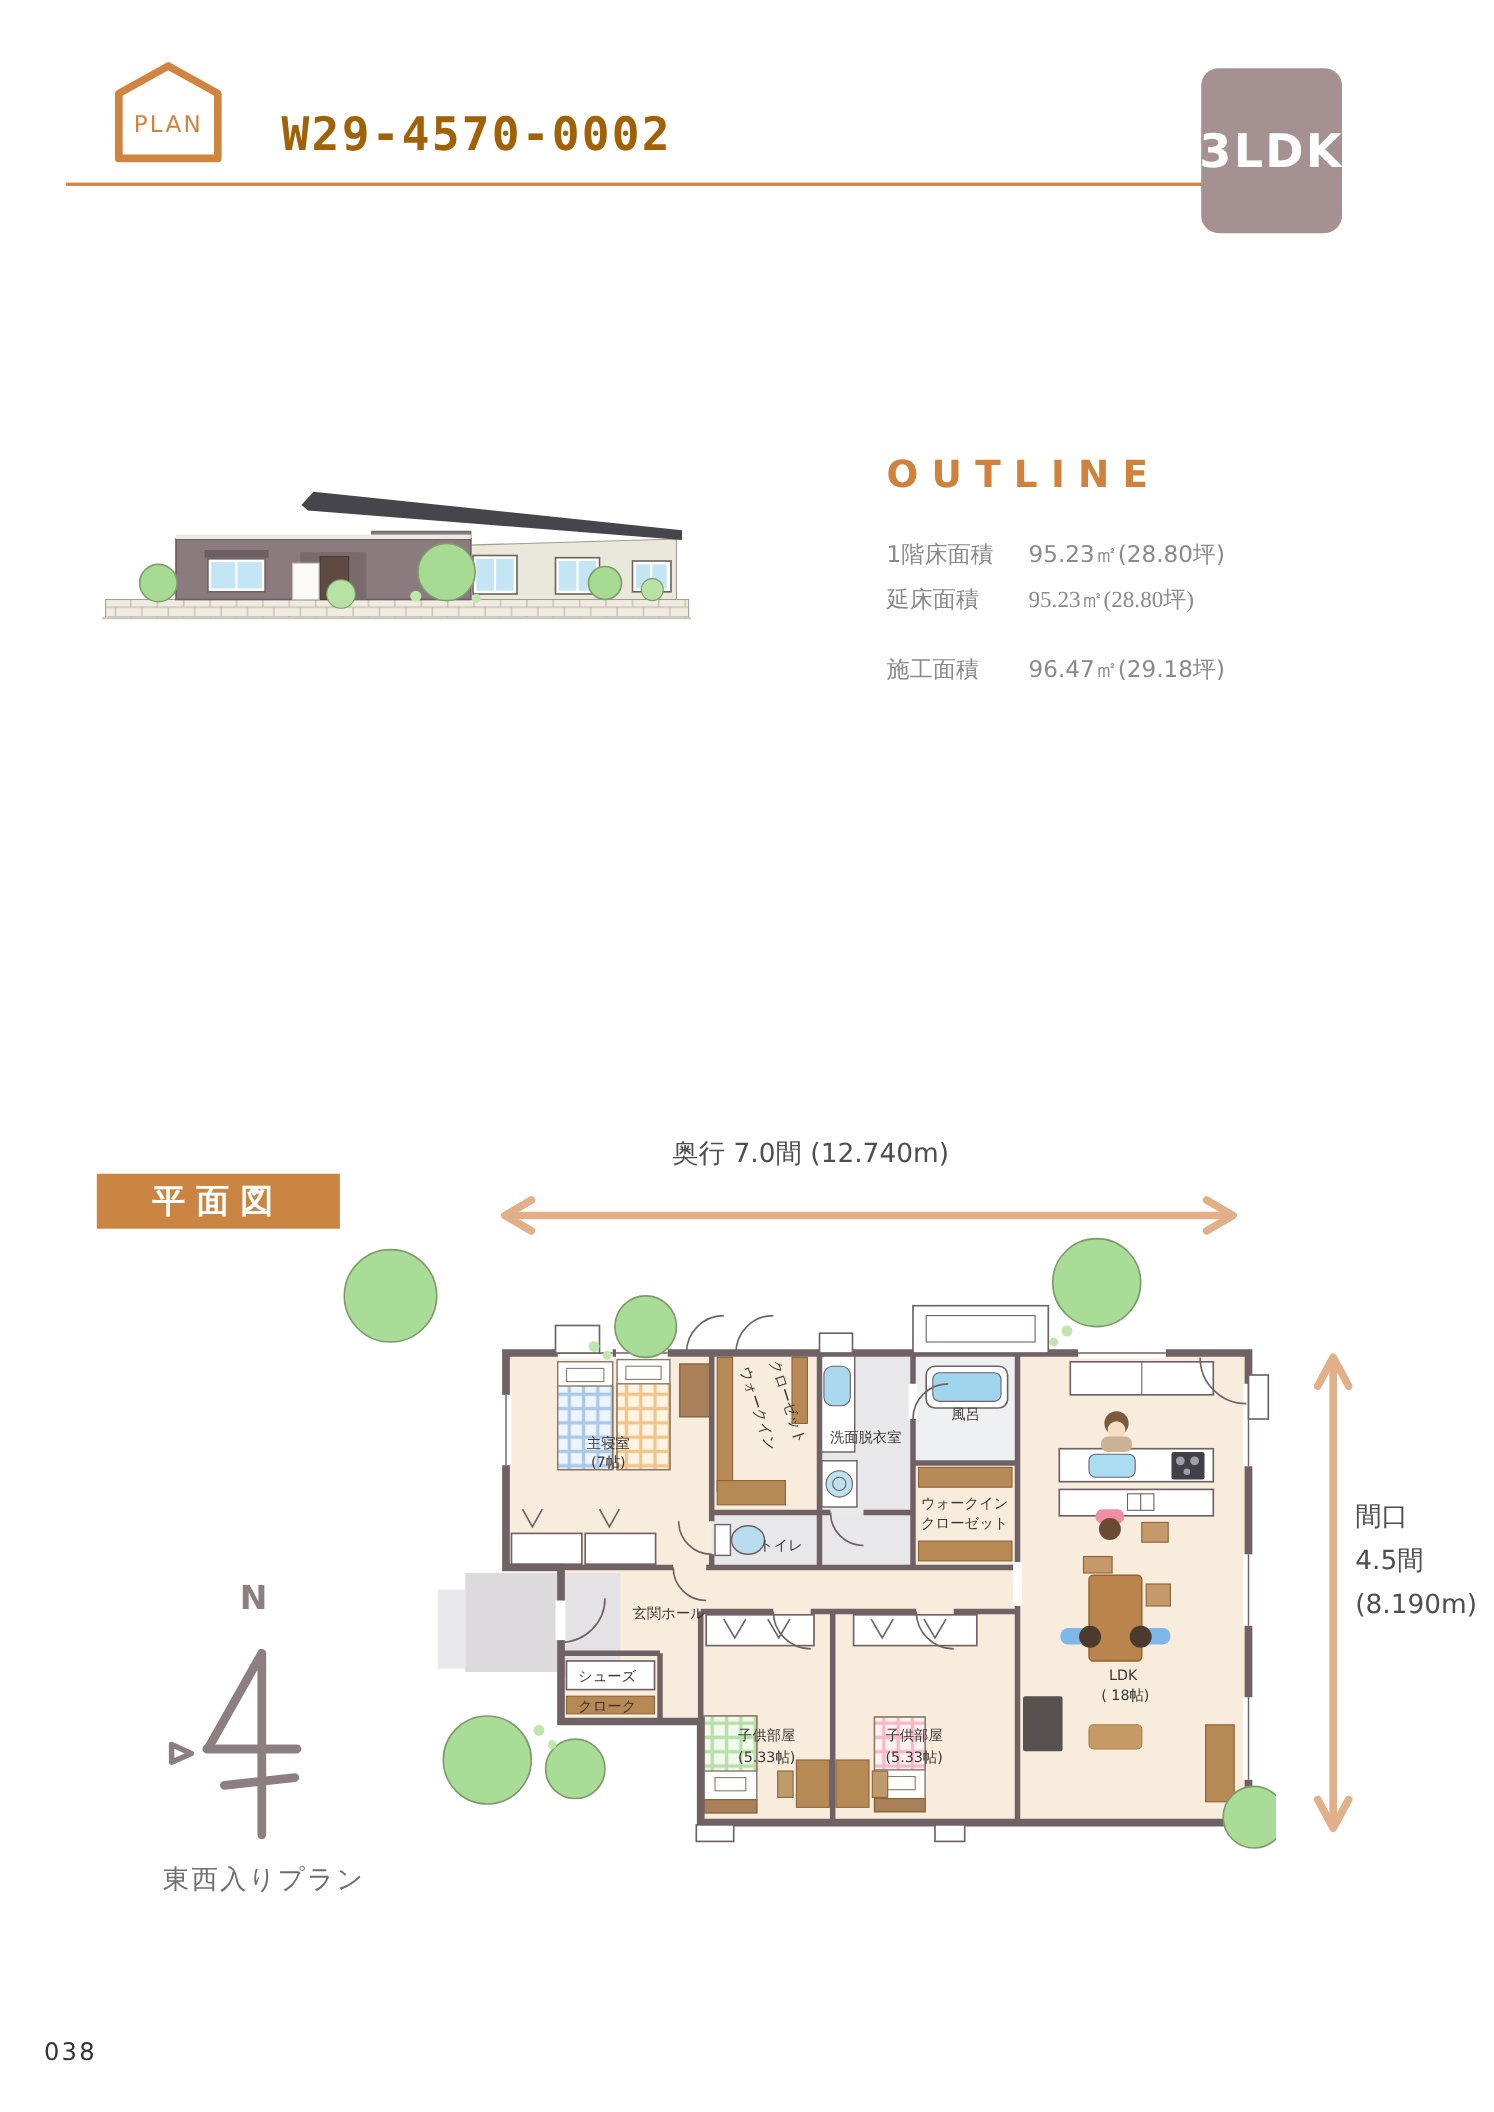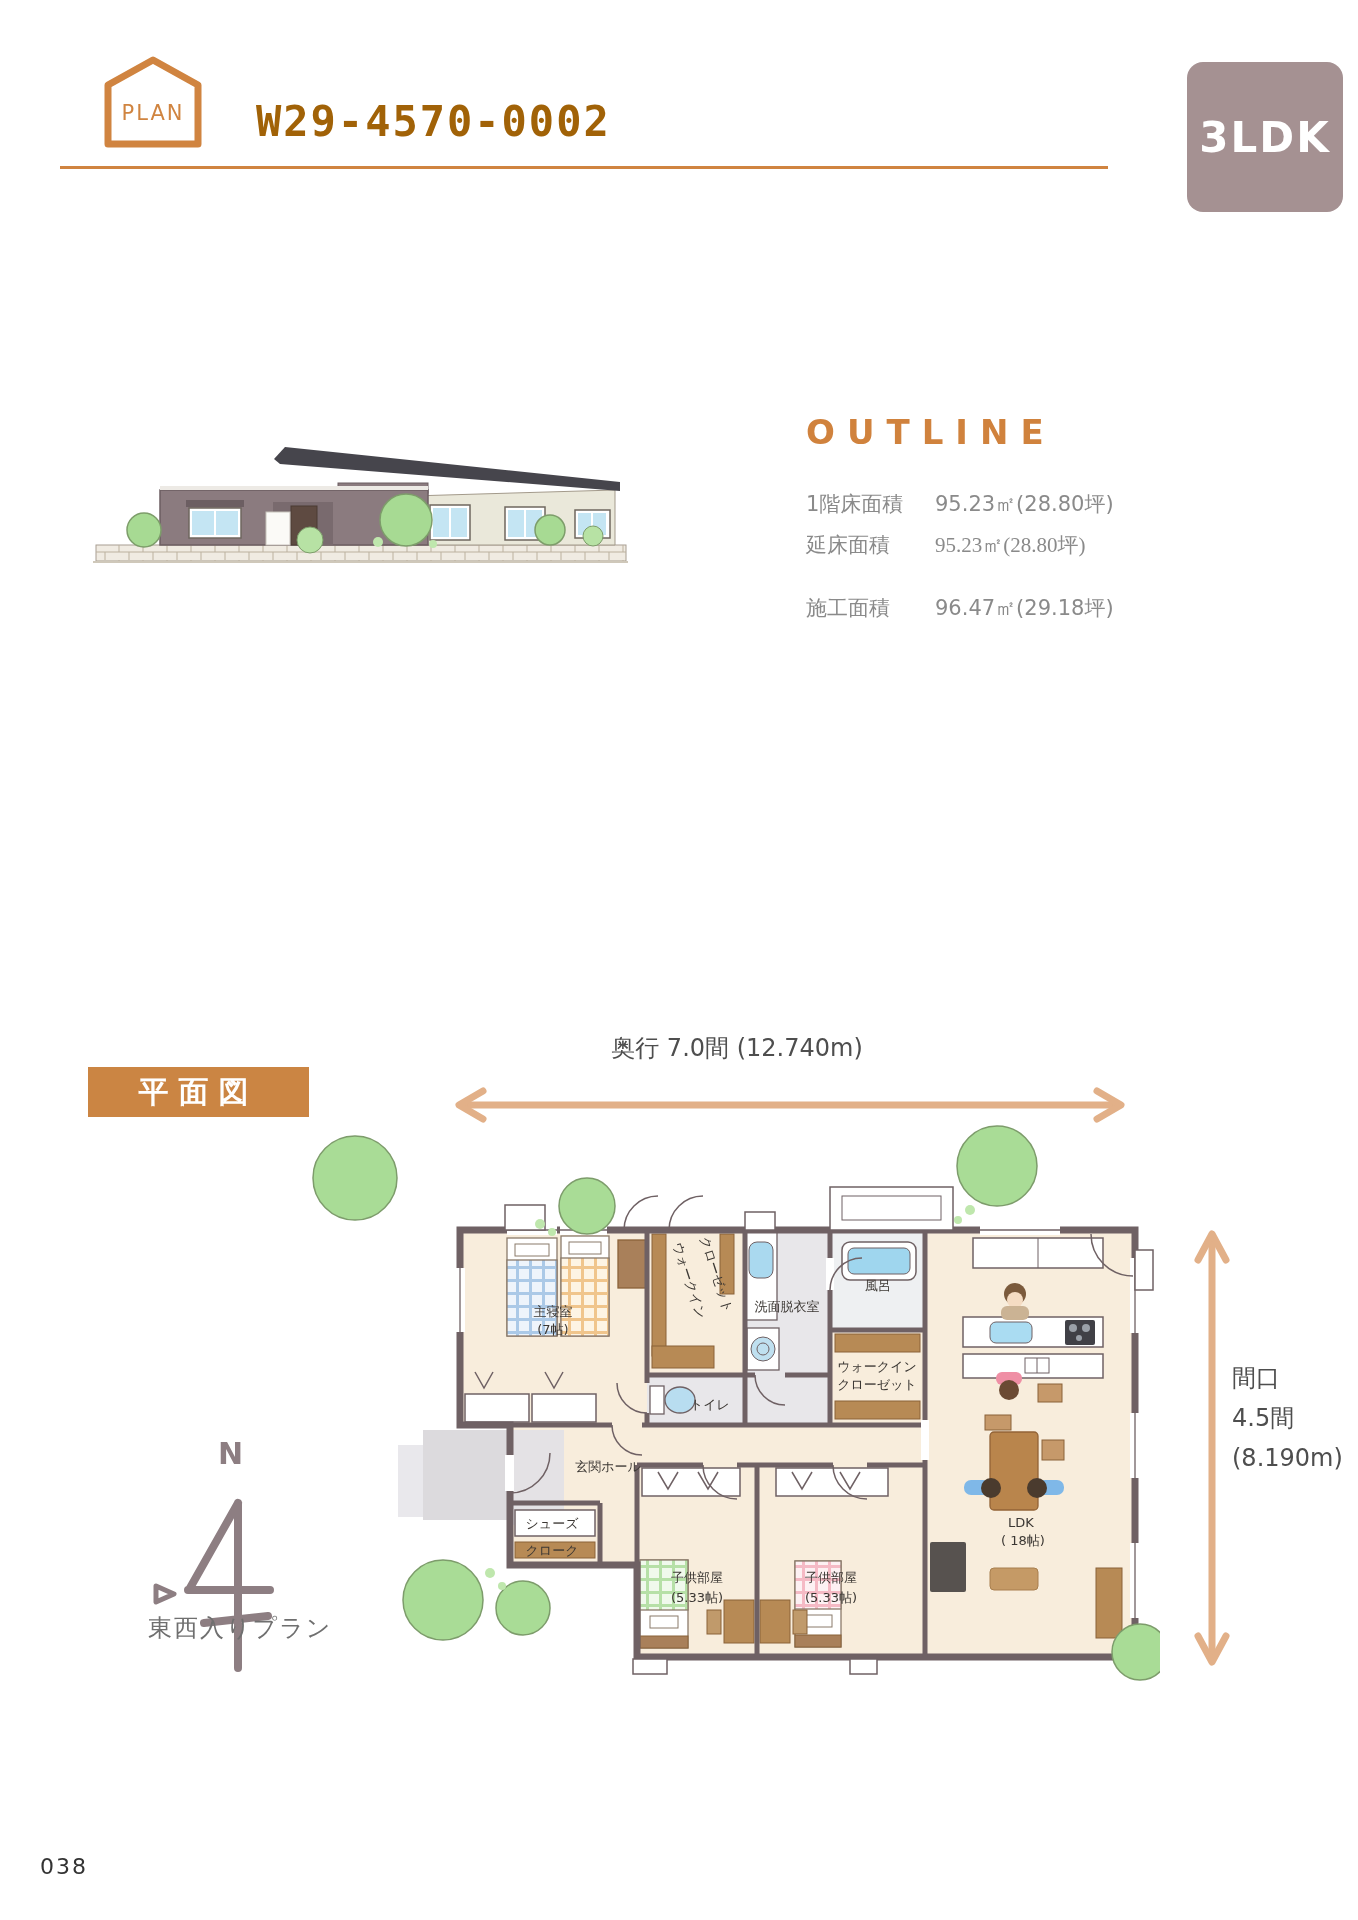--- a/index.html
+++ b/index.html
@@ -30,21 +30,21 @@
 
   <svg class="abs" style="left:100px;top:52px;" width="106" height="100" viewBox="0 0 106 100">
     <path d="M53,8 L98,33 V92 H8 V33 Z" fill="none" stroke="#d08440" stroke-width="7" stroke-linejoin="round"></path>
     <text x="53" y="68" text-anchor="middle" class="plan-badge-text">PLAN</text>
   </svg>
 
   <div class="abs title" style="left:256px;top:97px;">W29-4570-0002</div>
 
   <div class="abs rule" style="left:60px;top:166px;width:1048px;"></div>
 
-  <div class="abs type-badge" style="left:1187px;top:62px;width:156px;height:150px;">3LDK</div>
+  <div class="abs type-badge" style="left:1092px;top:62px;width:128px;height:150px;">3LDK</div>
 
   <svg class="abs" style="left:88px;top:352px;" width="545" height="215" viewBox="0 0 545 215">
     <defs>
       <pattern id="brick" width="24" height="16" patternUnits="userSpaceOnUse">
         <path d="M0,8 H24 M7,0 V8 M17,8 V16" stroke="#bcb19e" stroke-width="1" fill="none"></path>
       </pattern>
     </defs>
 
     <rect x="8" y="193" width="530" height="16" fill="#f0ebe2" stroke="#a89e91" stroke-width="1"></rect>
     <rect x="8" y="193" width="530" height="16" fill="url(#brick)"></rect>
@@ -350,17 +350,17 @@
     <text x="541" y="484" text-anchor="middle" class="room-label">(5.33帖)</text>
     <text x="731" y="409" text-anchor="middle" class="room-label">LDK</text>
     <text x="733" y="427" text-anchor="middle" class="room-label">( 18帖)</text>
   </svg>
 
   <div class="abs compass-n" style="left:218px;top:1436px;">N</div>
   <svg class="abs" style="left:140px;top:1468px;" width="140" height="210" viewBox="0 0 140 210">
     <path d="M98,35 V200 M98,35 L50,120 M48,122 H130 M64,155 L128,148" fill="none" stroke="#8d7e82" stroke-width="8" stroke-linecap="round" stroke-linejoin="round"></path>
     <path d="M16,118 L34,126 L16,134 Z" fill="none" stroke="#8d7e82" stroke-width="5" stroke-linejoin="round"></path>
   </svg>
-  <div class="abs compass-note" style="left:148px;top:1612px;font-family:Liberation Serif, serif;">東西入りプラン</div>
+  <div class="abs compass-note" style="left:148px;top:1692px;font-family:Liberation Serif, serif;">東西入りプラン</div>
 
   <div class="abs page-num" style="left:40px;top:1854px;">038</div>
 
 </div>
 
 </body></html>

